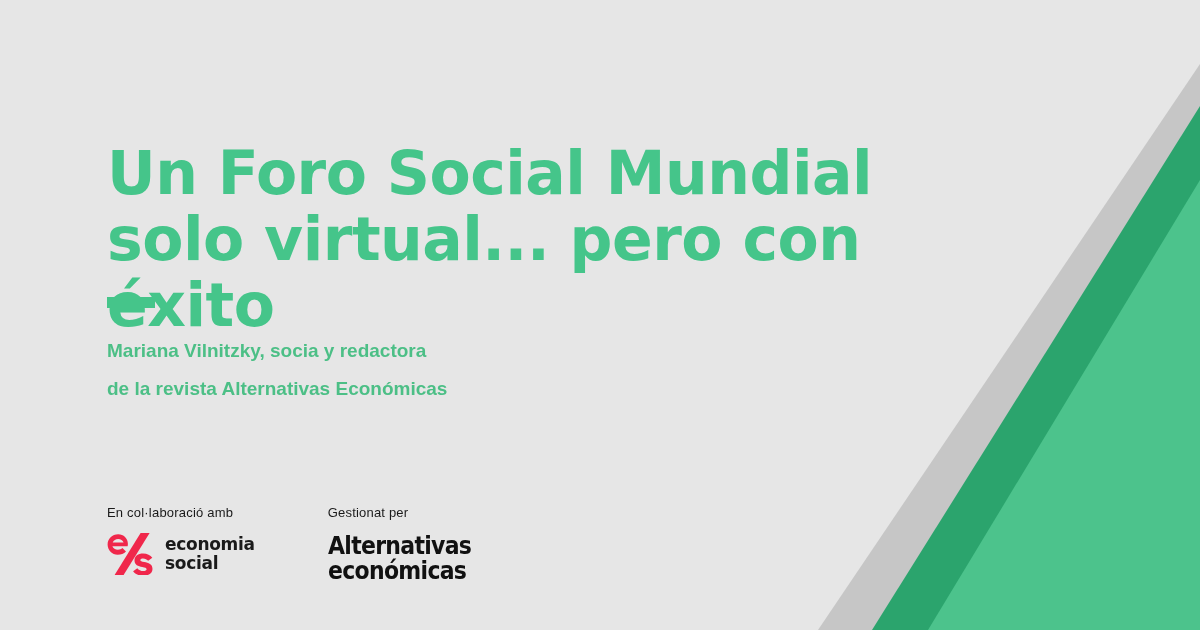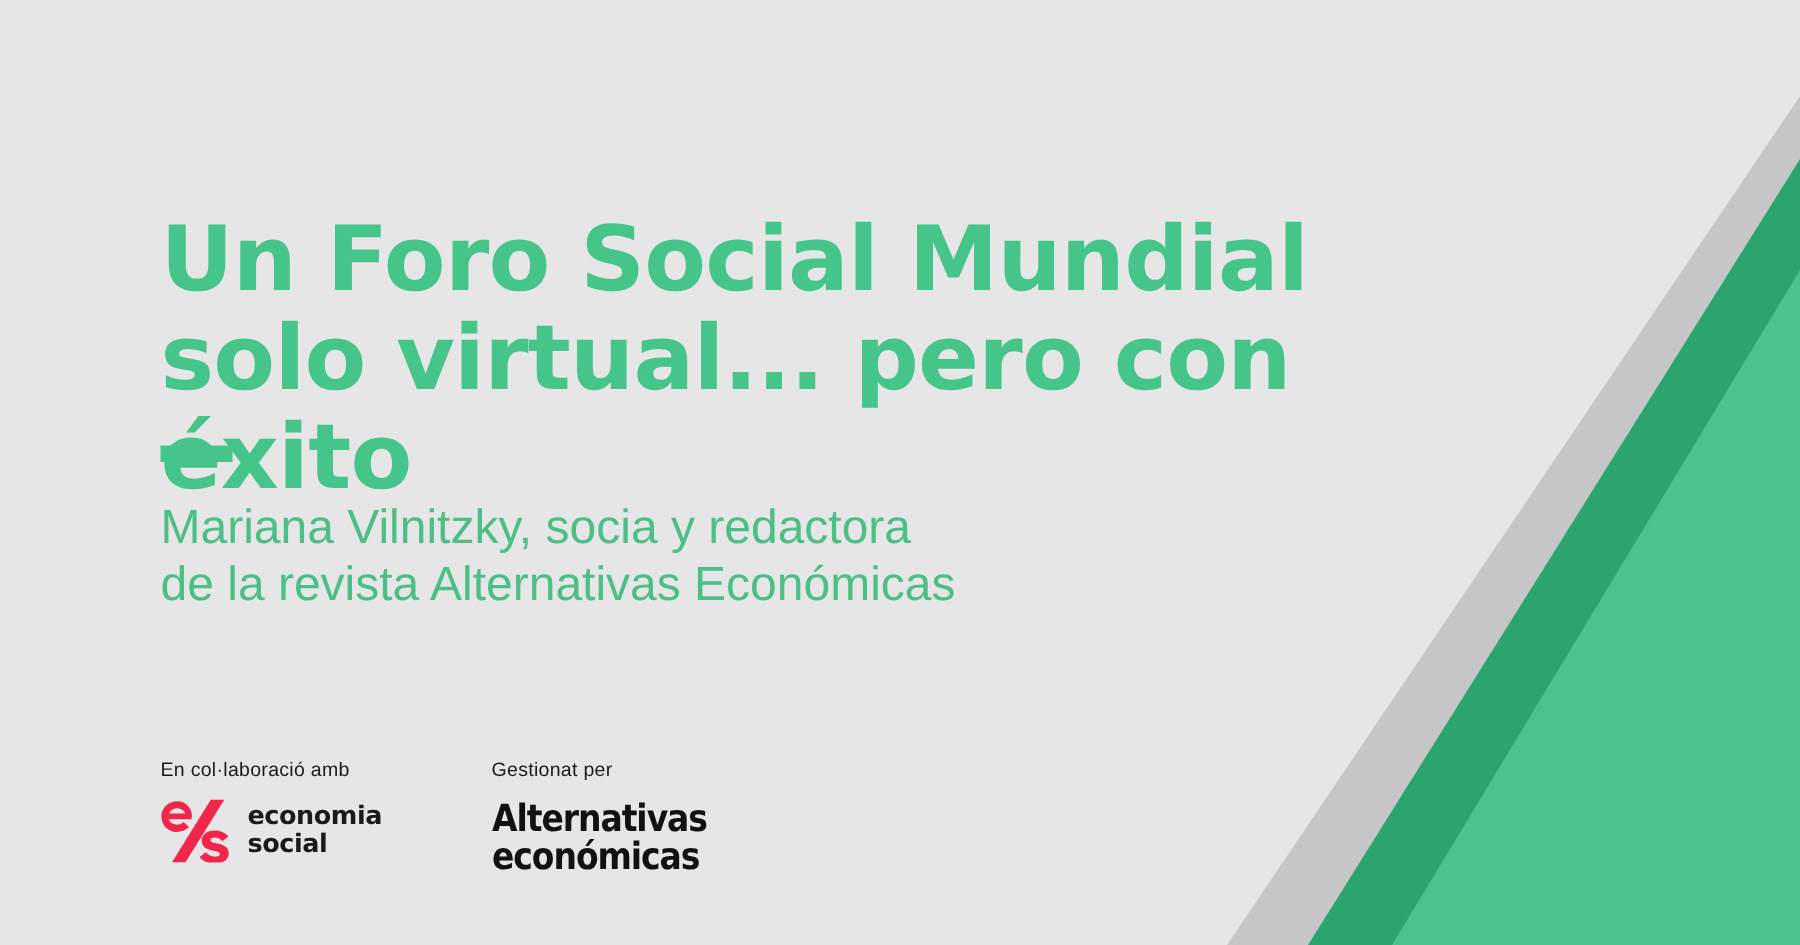--- a/index.html
+++ b/index.html
@@ -62,22 +62,22 @@
     height: 11px;
     background: #45c58a;
   }
 
   .subhead {
     position: absolute;
     top: 332px;
     left: 0;
     margin: 0;
     font-family: "Liberation Sans", sans-serif;
-    font-weight: 400;
-    font-size: 32px;
+    font-weight: 700;
+    font-size: 19px;
     line-height: 38px;
     color: #4cbf86;
     white-space: pre-line;
   }
 
   
   .credits {
     position: absolute;
     left: 107px;
     top: 505px;

